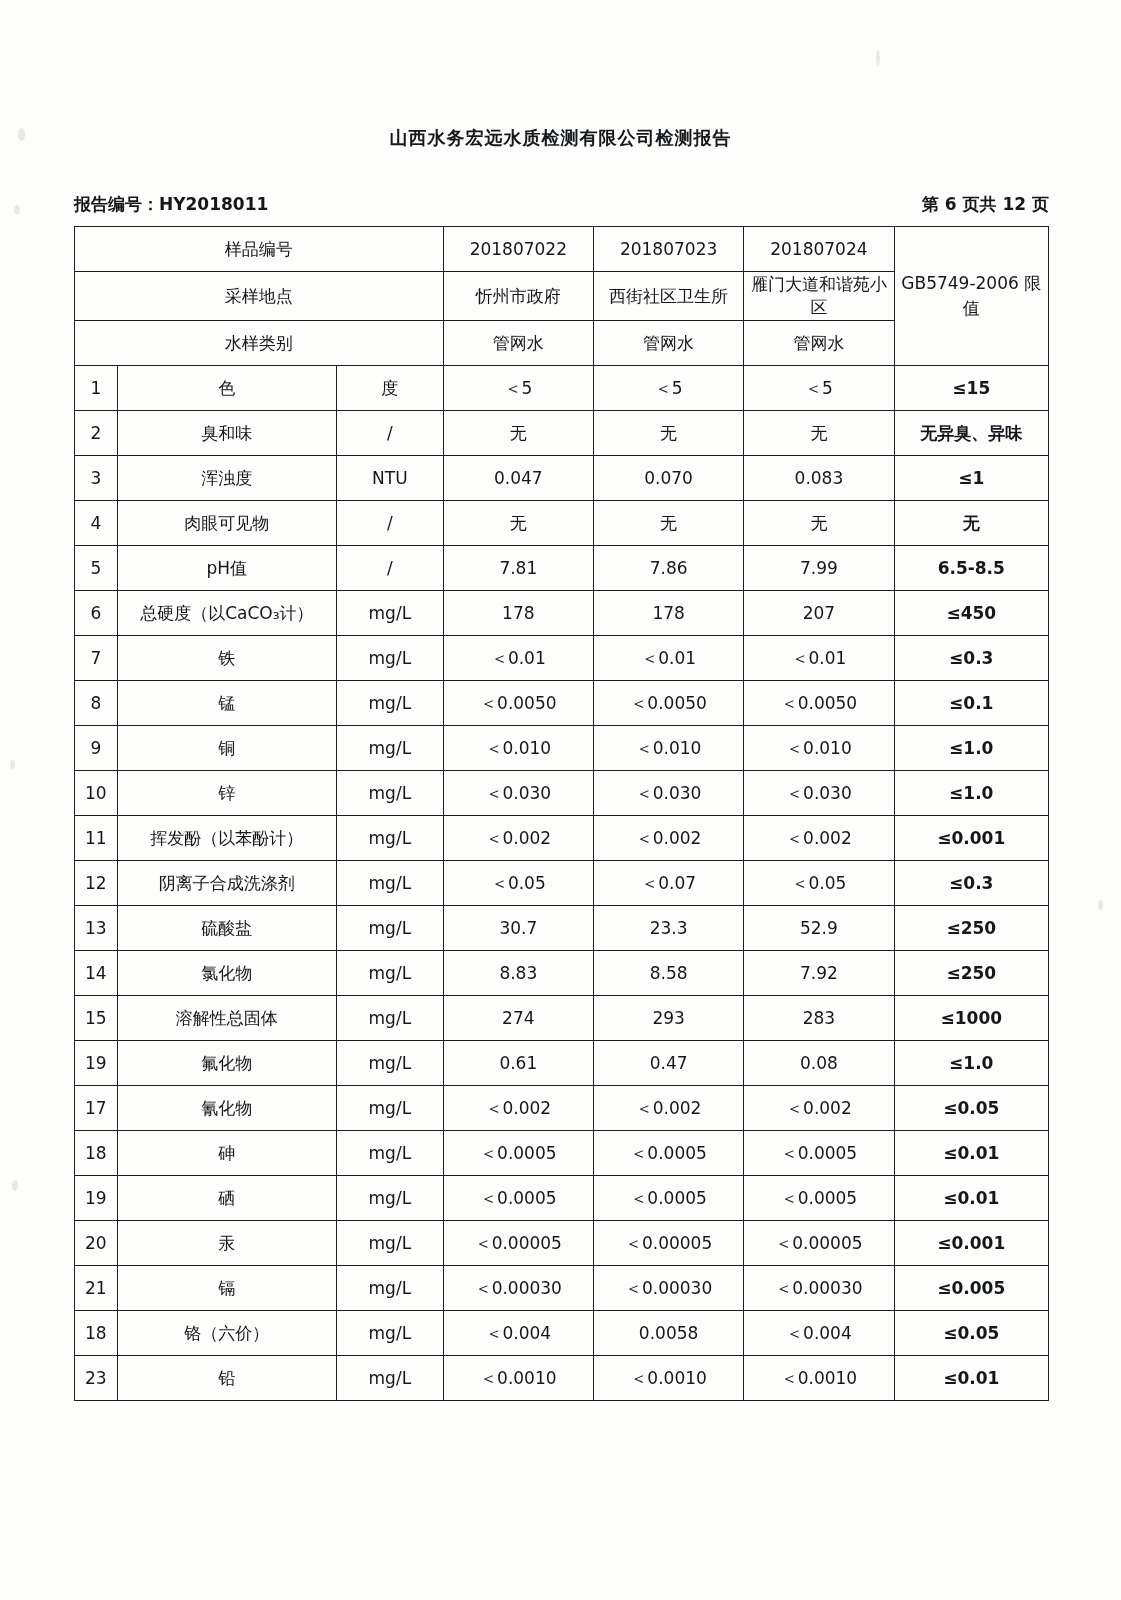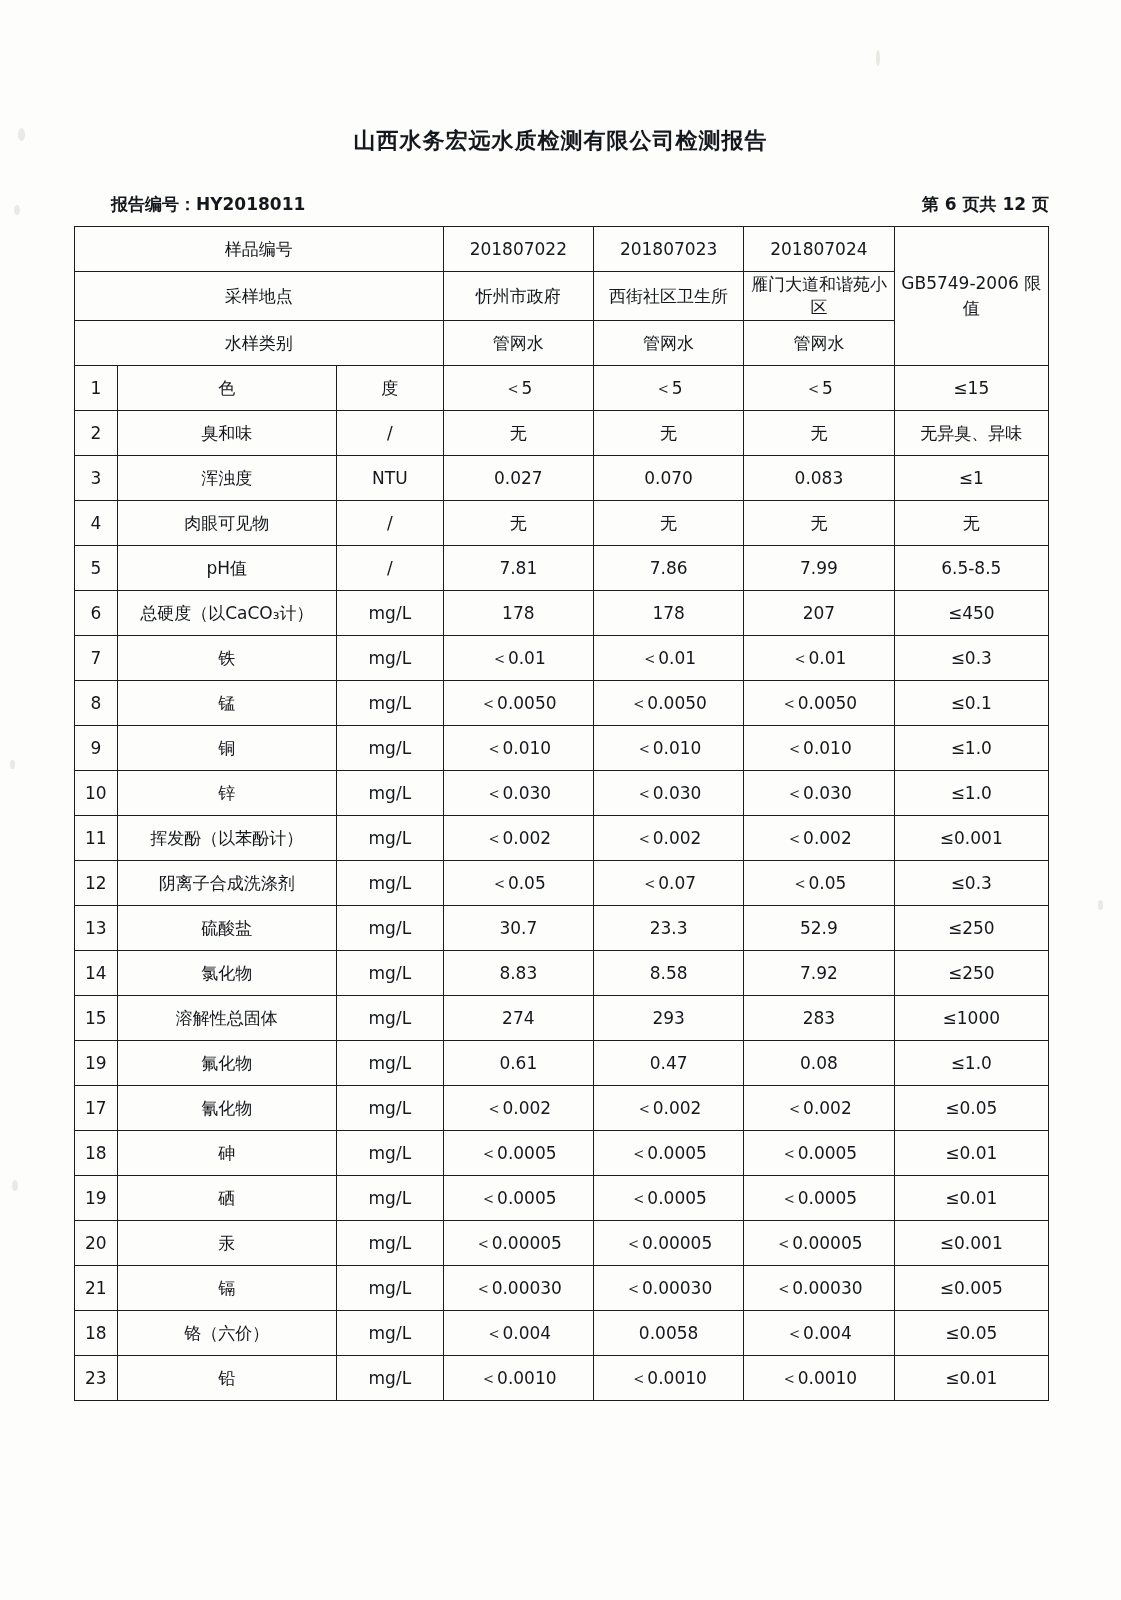--- a/index.html
+++ b/index.html
@@ -26,37 +26,37 @@
     background: #d9dbd0;
     border-radius: 50%;
     opacity: .55;
   }
   .title {
     position: absolute;
     top: 126px;
     left: 0;
     width: 1121px;
     text-align: center;
-    font-size: 22px;
+    font-size: 18px;
     font-weight: bold;
     letter-spacing: 1px;
     font-family: "DejaVu Sans", sans-serif;
   }
   .meta-row {
     position: absolute;
     top: 193px;
     left: 74px;
     width: 975px;
     display: flex;
     justify-content: space-between;
     font-size: 17px;
     font-weight: bold;
     font-family: "DejaVu Sans", sans-serif;
   }
-  .meta-row span { white-space: nowrap; margin-left: 37px; }
+  .meta-row span { white-space: nowrap; }
 
   table.report {
     position: absolute;
     top: 226px;
     left: 74px;
     width: 975px;
     border-collapse: collapse;
     table-layout: fixed;
   }
   table.report td {
@@ -65,21 +65,21 @@
     vertical-align: middle;
     font-size: 17px;
     height: 42px;
     padding: 1px 2px;
     font-family: "DejaVu Sans", sans-serif;
   }
   td.idx { width: 42px; font-family: "Liberation Serif", serif; font-size: 17px;}
   td.param { width: 216px; text-align: left; padding-left: 16px; }
   td.unit { width: 105px; font-family: "Liberation Serif", serif; font-size: 16px; }
   td.val { width: 148px; font-family: "Liberation Serif", serif; font-size: 17px; }
-  td.limit { width: 152px; font-family: "Liberation Serif", serif; font-size: 17px; }
+  td.limit { width: 152px; font-family: "Liberation Serif", serif; font-size: 17px; font-weight: bold; }
   td.hdr-label {
     text-align: center;
     font-size: 17px;
   }
   td.hdr-std {
     font-family: "Liberation Serif", serif;
     font-size: 19px;
     line-height: 1.5;
   }
   td.val-cn, td.limit-cn { font-family: "DejaVu Sans", sans-serif; font-size: 17px; }
@@ -148,21 +148,21 @@
           <td class="unit">/</td>
           <td class="val" style="font-family: &quot;DejaVu Sans&quot;, sans-serif;">无</td>
           <td class="val" style="font-family: &quot;DejaVu Sans&quot;, sans-serif;">无</td>
           <td class="val" style="font-family: &quot;DejaVu Sans&quot;, sans-serif;">无</td>
           <td class="limit" style="font-family: &quot;DejaVu Sans&quot;, sans-serif;">无异臭、异味</td>
         </tr>
         <tr>
           <td class="idx">3</td>
           <td class="param" style="font-family: &quot;DejaVu Sans&quot;, sans-serif;">浑浊度</td>
           <td class="unit">NTU</td>
-          <td class="val">0.027</td>
+          <td class="val">0.047</td>
           <td class="val">0.070</td>
           <td class="val">0.083</td>
           <td class="limit">≤1</td>
         </tr>
         <tr>
           <td class="idx">4</td>
           <td class="param" style="font-family: &quot;DejaVu Sans&quot;, sans-serif;">肉眼可见物</td>
           <td class="unit">/</td>
           <td class="val" style="font-family: &quot;DejaVu Sans&quot;, sans-serif;">无</td>
           <td class="val" style="font-family: &quot;DejaVu Sans&quot;, sans-serif;">无</td>

